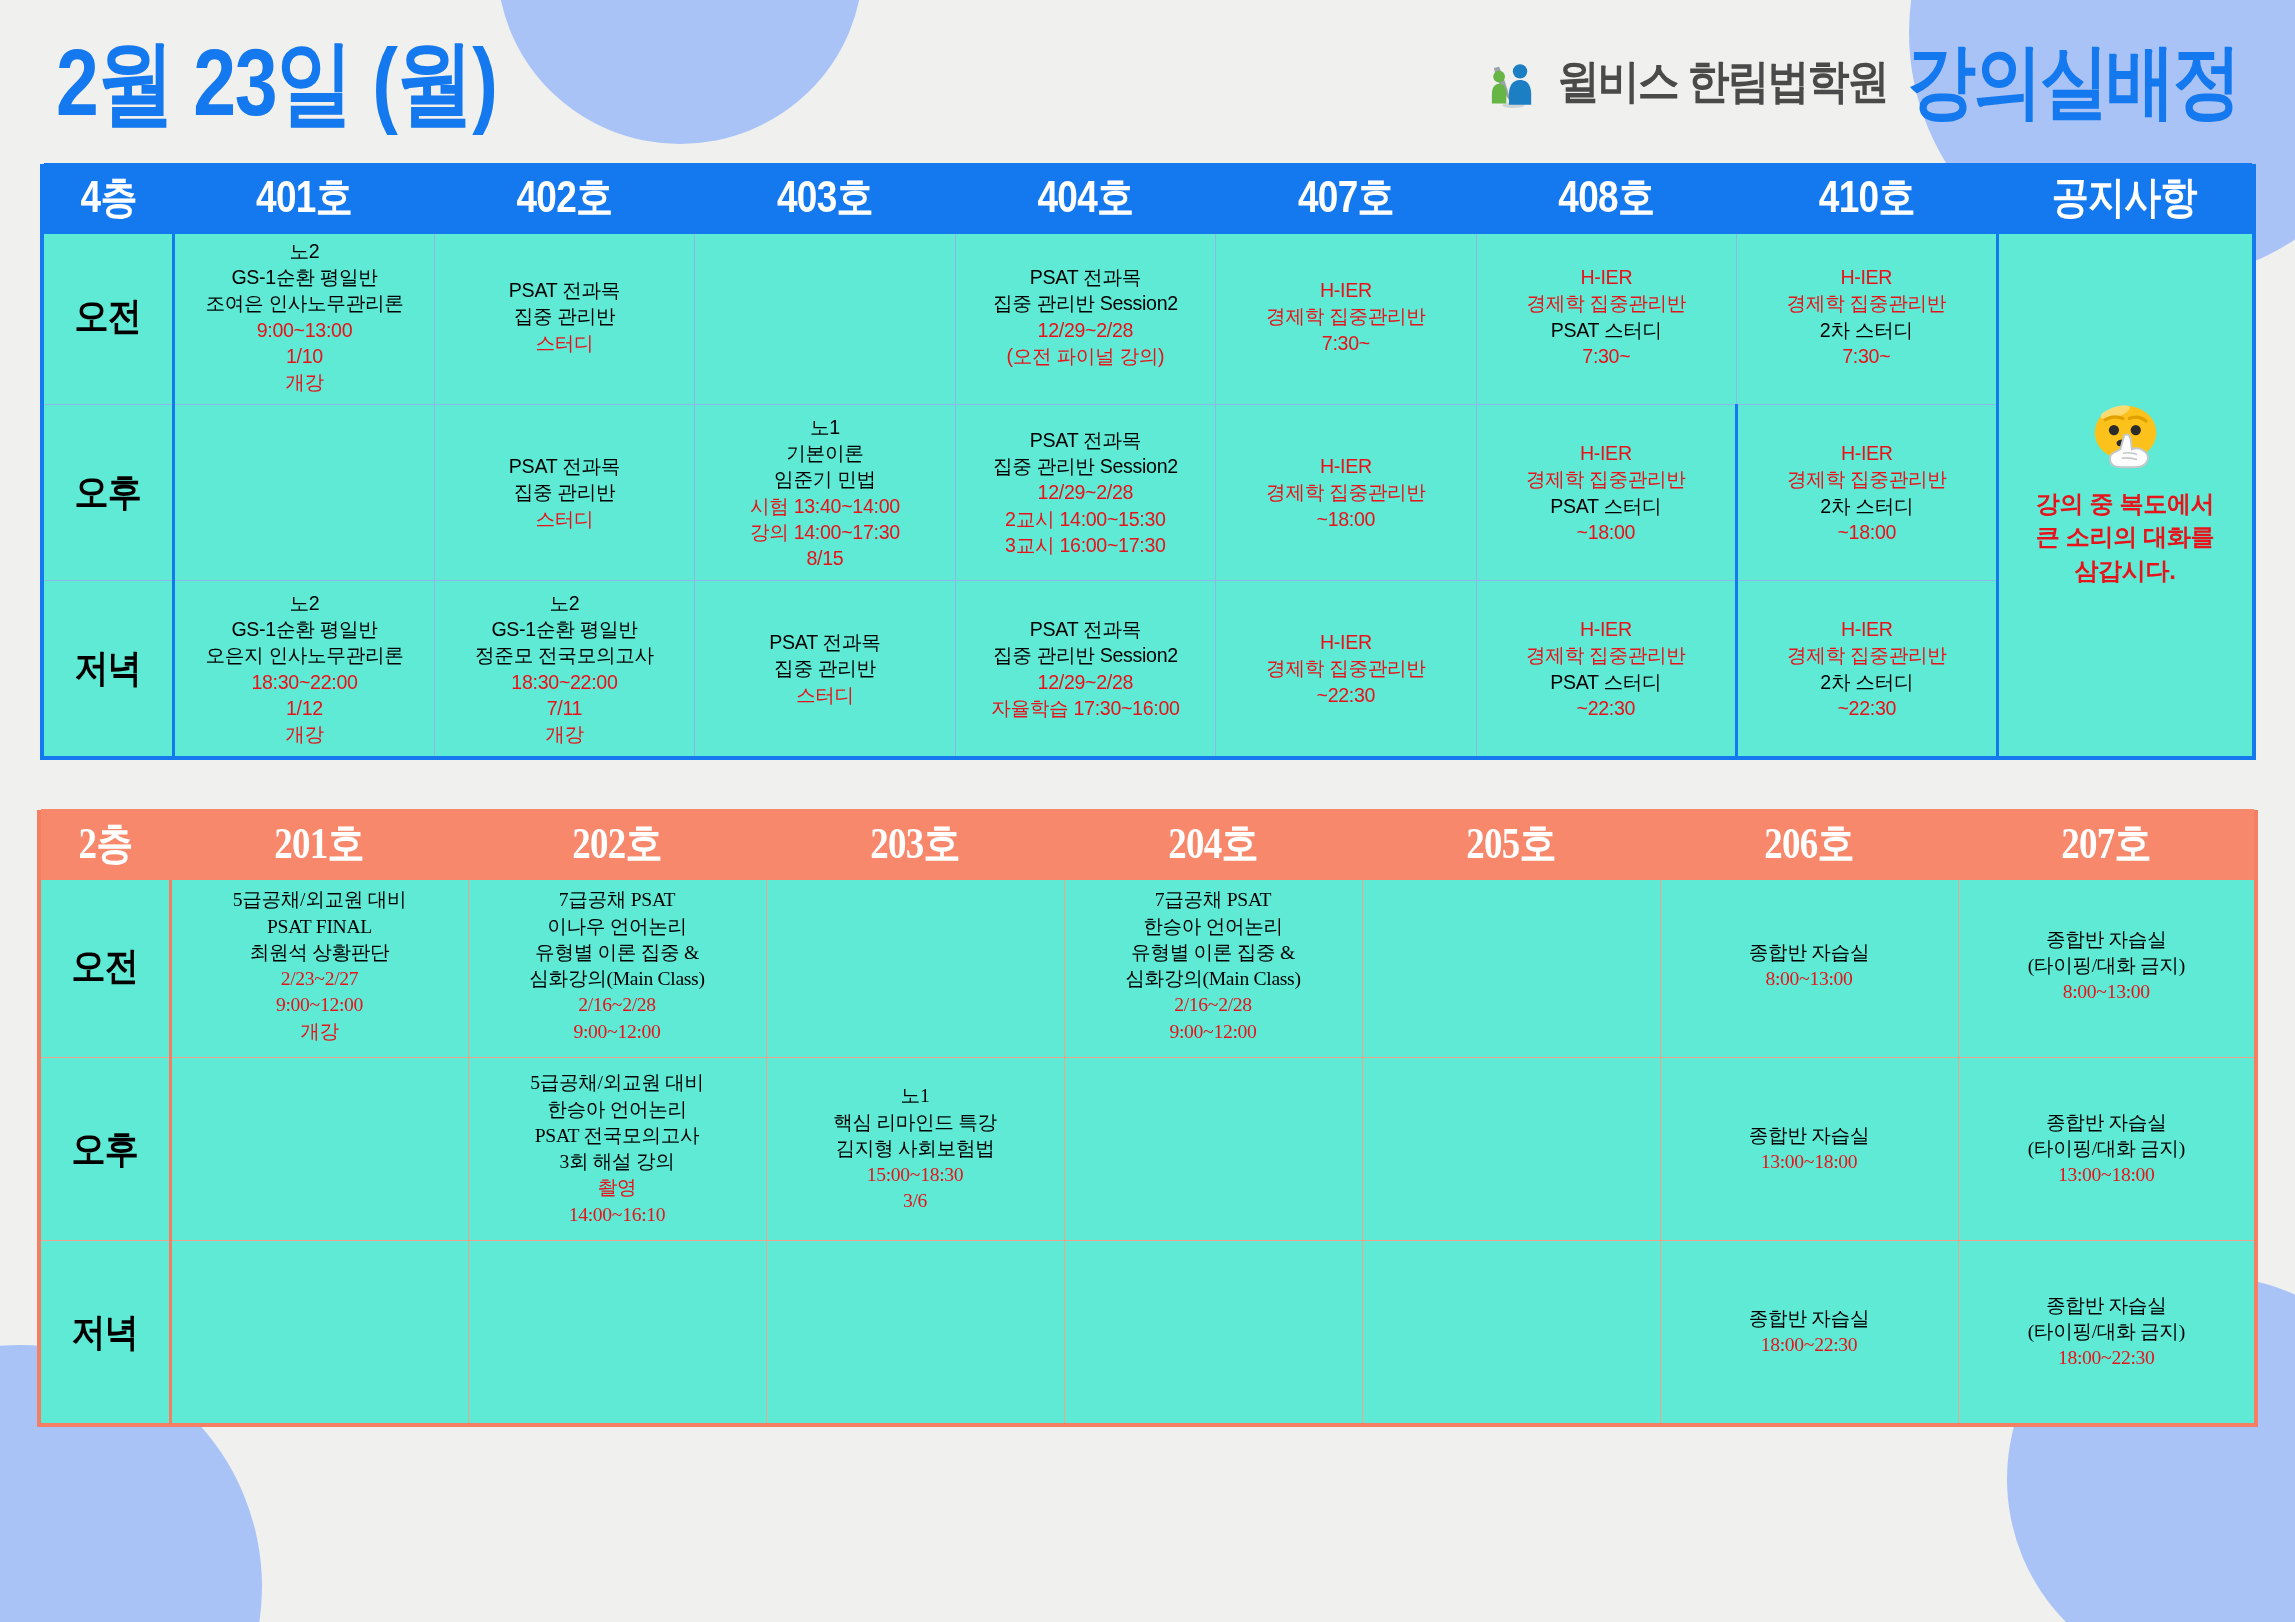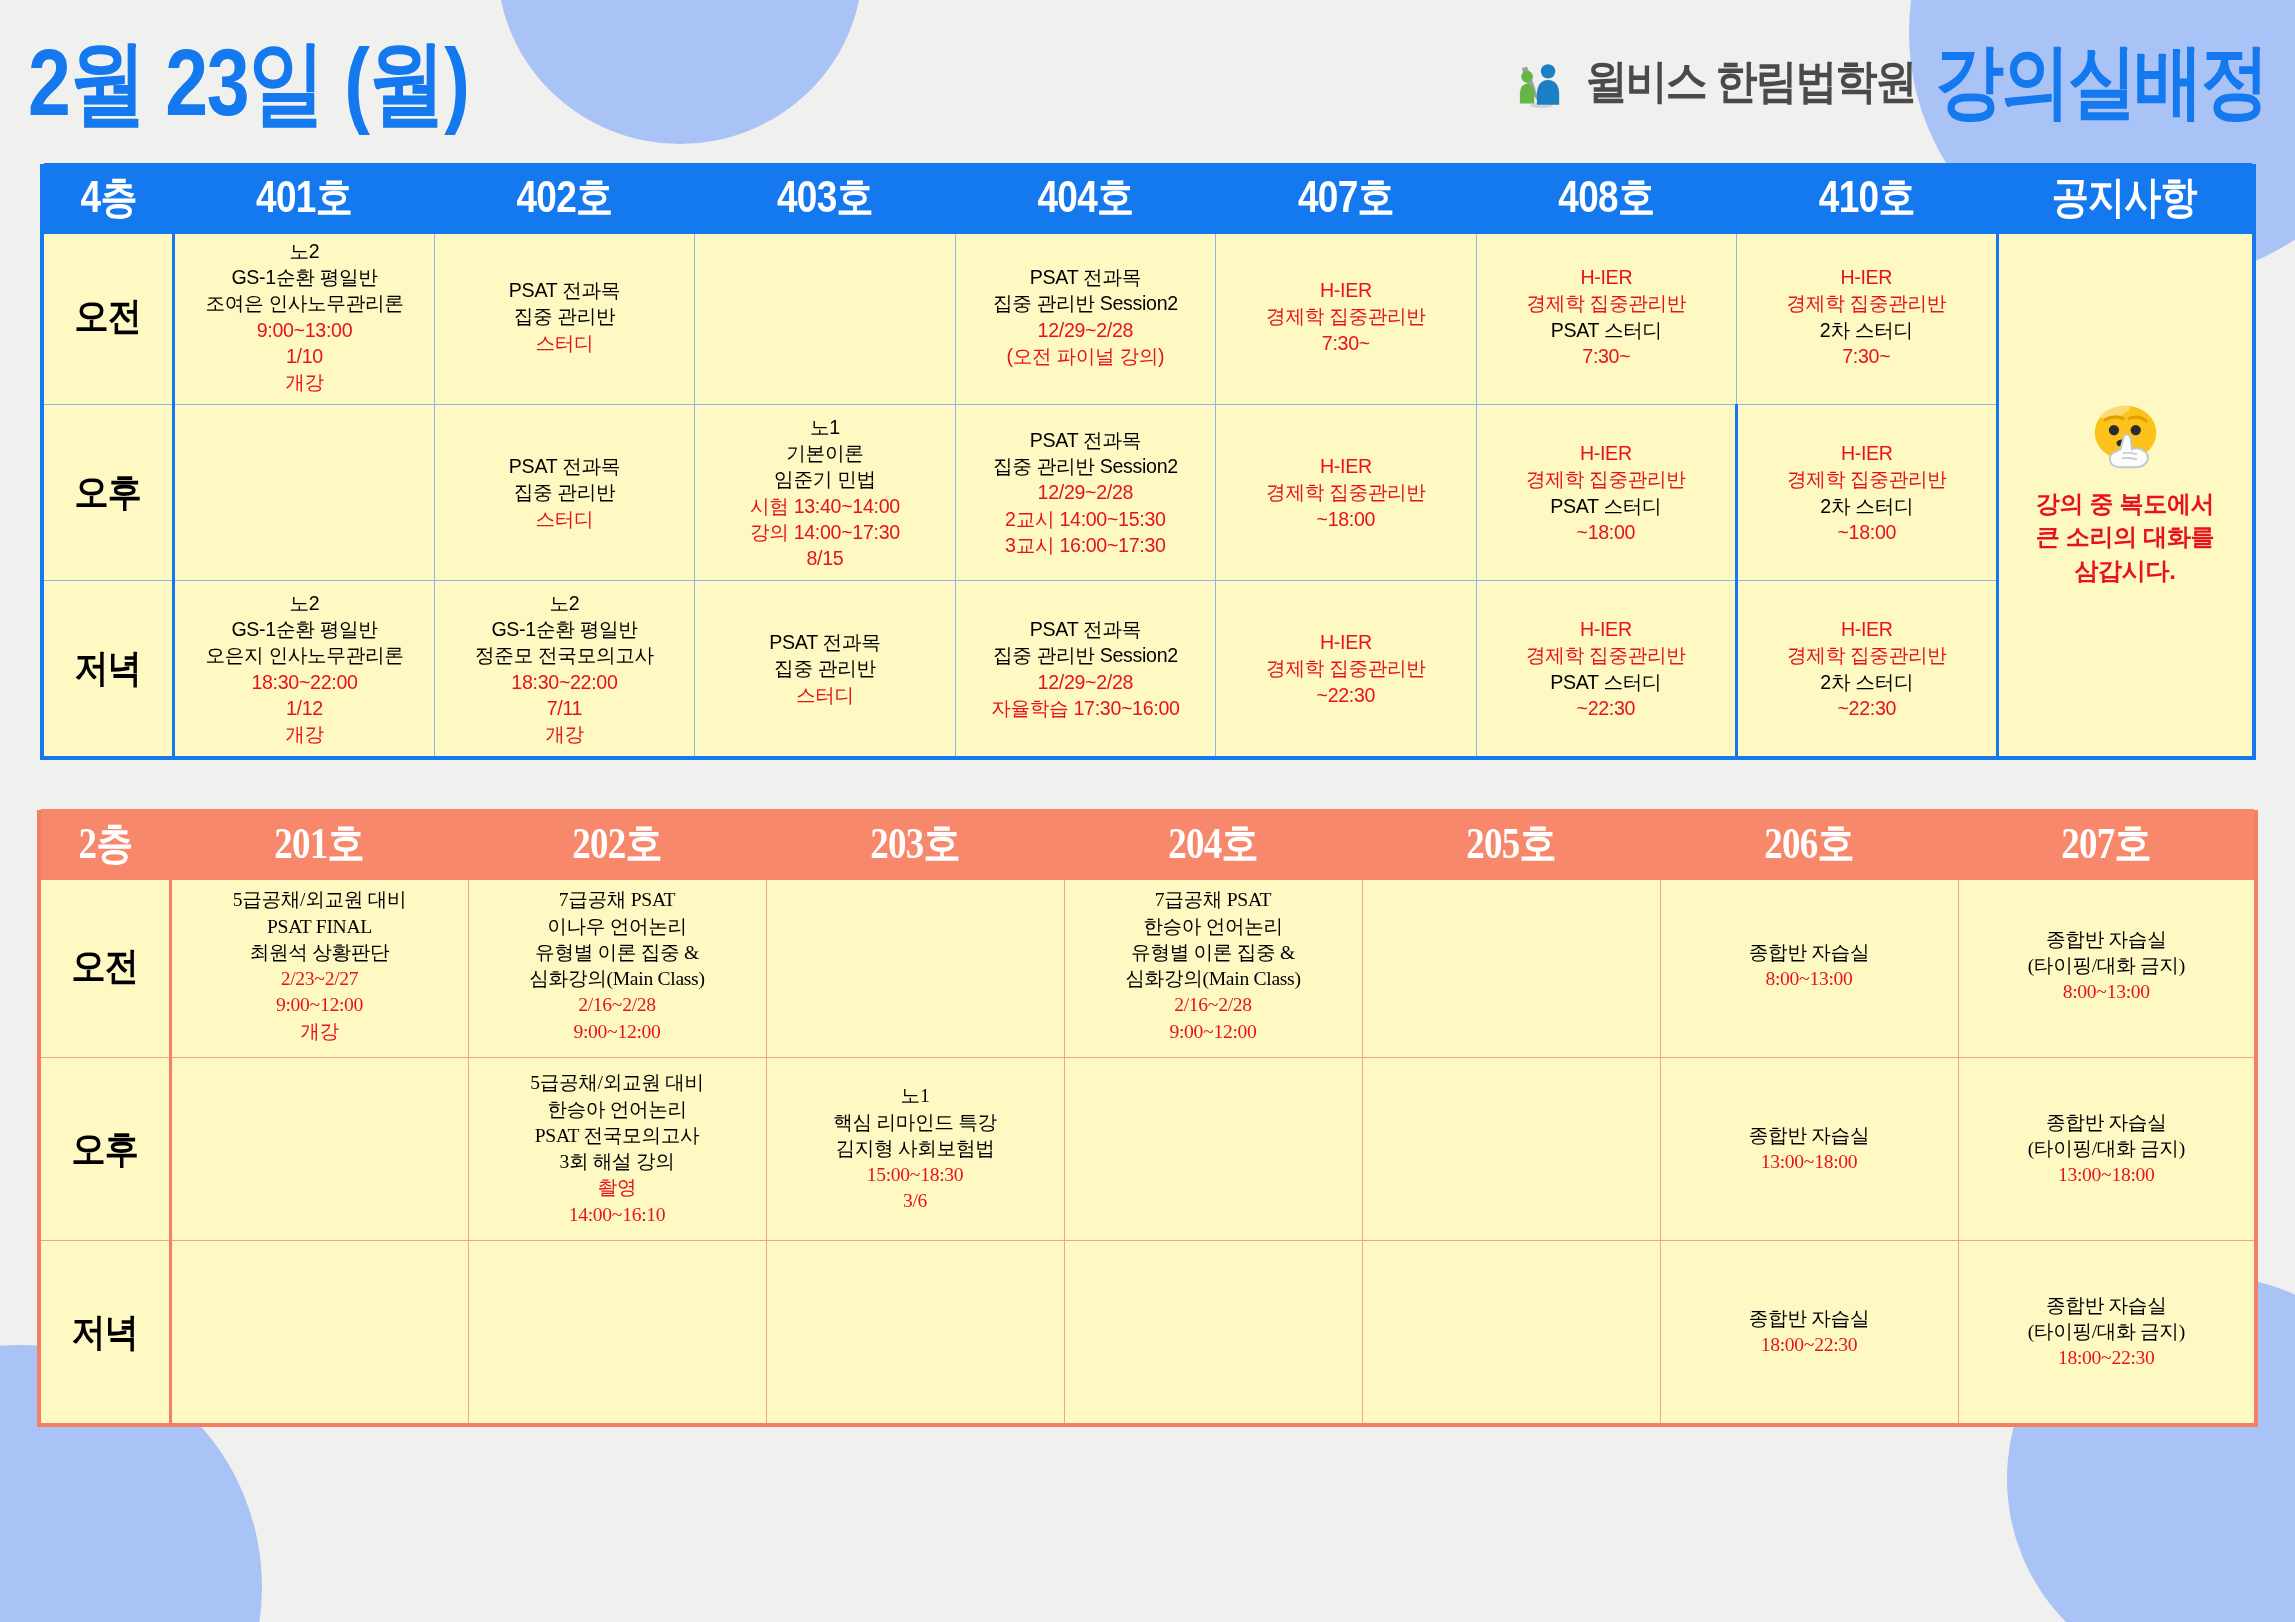--- a/index.html
+++ b/index.html
@@ -27,21 +27,21 @@
   #blob-top-right { right: -111px; top: -216px; width: 497px;  height: 497px; }
   #blob-bot-left  { left: -222px; top: 1345px;  width: 484px;  height: 484px; }
   #blob-bot-right { right: -118px; top: 1276px; width: 406px;  height: 406px; }
 
   .page { position: relative; z-index: 2; }
 
   
   .header {
     position: relative;
     height: 164px;
-    padding: 0 28px;
+    padding: 0 56px;
     box-sizing: border-box;
     display: flex;
     align-items: center;
     justify-content: space-between;
   }
   .title-date {
     font-size: 77px;
     font-weight: 700;
     color: #1478ee;
     letter-spacing: -1.3px;
@@ -75,21 +75,21 @@
     margin-left: 14.4px;
     transform: scaleY(1.18);
   }
 
   
   .sched {
     width: 2216px;
     margin: 0 auto;
     border-collapse: collapse;
     table-layout: fixed;
-    background: #fef9c3;
+    background: #5eead4;
   }
   .sched th, .sched td {
     padding: 0;
     vertical-align: middle;
     text-align: center;
   }
   .sched thead th {
     color: #ffffff;
     font-size: 37px;
     font-weight: 700;

